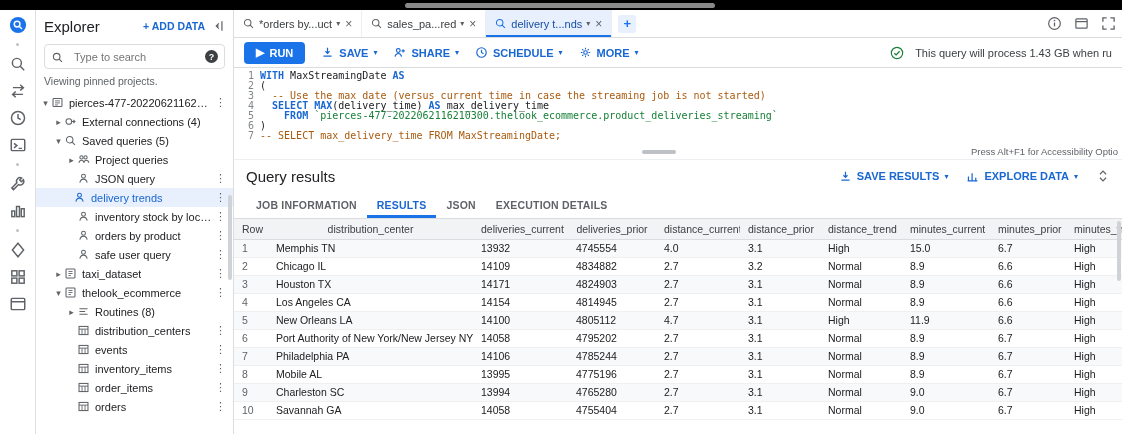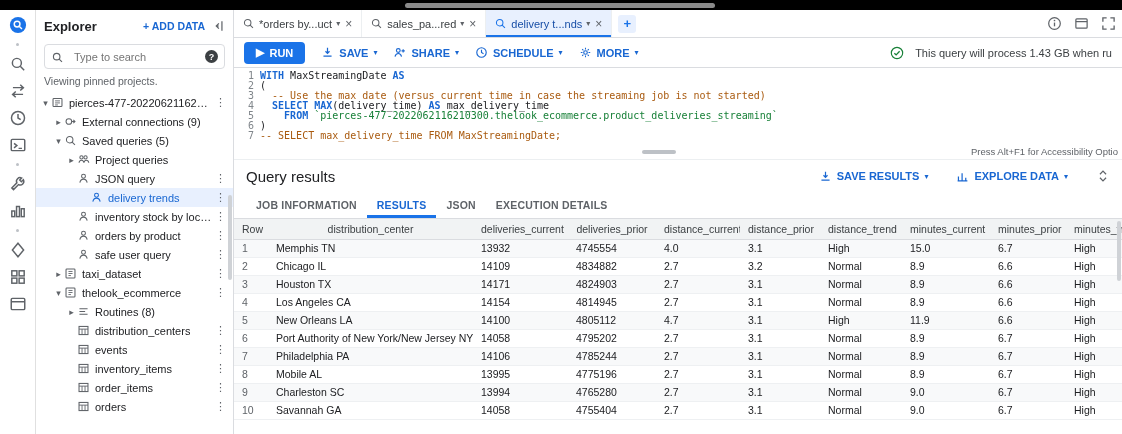--- a/index.html
+++ b/index.html
@@ -15,21 +15,21 @@
 
   
   .rail{width:36px;border-right:1px solid #e0e0e0;display:flex;flex-direction:column;align-items:center;padding-top:6px;gap:9px;background:#fff}
   .rail .ric{width:18px;height:18px;color:var(--muted);display:flex;align-items:center;justify-content:center}
   .rail .ric svg{width:100%;height:100%}
   .rail .dot{width:3px;height:3px;border-radius:50%;background:#bdc1c6}
 
   
   .explorer{width:198px;border-right:1px solid var(--border);display:flex;flex-direction:column;position:relative;background:#fff}
   .exp-head{display:flex;align-items:center;height:32px;padding:0 8px;gap:6px}
-  .exp-title{font-size:13px;font-weight:700}
+  .exp-title{font-size:15px;font-weight:400}
   .add-data{margin-left:auto;color:var(--kw);font-size:10.5px;font-weight:700;white-space:nowrap;cursor:pointer}
   .collapse{width:14px;height:14px;color:var(--muted)}
   .collapse svg{width:100%;height:100%}
   .search-box{margin:2px 8px 6px;display:flex;align-items:center;border:1px solid var(--border);border-radius:4px;height:25px;padding:0 6px;gap:5px}
   .search-box input{border:0;outline:0;flex:1;font-size:11px;color:var(--txt);min-width:0;font-family:inherit}
   .help-badge{width:13px;height:13px;border-radius:50%;background:#3c4043;color:#fff;font-size:9px;font-weight:700;display:flex;align-items:center;justify-content:center}
   .viewing{font-size:10.5px;color:var(--muted);padding:0 8px 6px}
   .tree{flex:1;overflow:hidden;font-size:11px}
   .tree-item{display:flex;align-items:center;height:19px;padding-right:4px;cursor:pointer;white-space:nowrap}
   .tree-item.sel{background:var(--sel-bg);color:var(--kw)}
@@ -75,21 +75,21 @@
   .cm{color:var(--cm)}
   .str{color:var(--str)}
 
   .status-row{height:16px;display:flex;align-items:center;position:relative;border-bottom:1px solid #eceff1}
   .hscroll{position:absolute;left:46%;top:6px;width:34px;height:4px;border-radius:2px;background:#bdc1c6}
   .a11y{margin-left:auto;font-size:9.5px;color:var(--muted);padding-right:4px;white-space:nowrap}
 
   .results{flex:1;display:flex;flex-direction:column;min-height:0}
   .res-head{display:flex;align-items:center;height:32px;padding:0 12px}
   .res-title{font-size:15px;color:#202124}
-  .res-actions{margin-left:auto;display:flex;align-items:center;gap:28px}
+  .res-actions{margin-left:auto;display:flex;align-items:center;gap:18px}
   .res-far{width:14px;height:14px;color:var(--muted)}
   .res-far svg{width:100%;height:100%}
   .res-tabs{display:flex;border-bottom:1px solid var(--border);padding:0 12px}
   .rtab{font-size:10.5px;font-weight:700;color:var(--muted);padding:7px 10px;cursor:pointer;letter-spacing:.2px}
   .rtab.active{color:var(--kw);box-shadow:inset 0 -3px 0 var(--accent)}
   .tbl-wrap{flex:1;overflow:hidden;position:relative}
   table{border-collapse:collapse;table-layout:fixed;width:100%;font-size:10.5px}
   thead th{background:#f1f3f4;color:#3c4043;font-weight:400;text-align:center;padding:3px 8px;height:20px;border-bottom:1px solid var(--border);white-space:nowrap;overflow:hidden}
   tbody td{padding:2px 8px;height:18px;border-bottom:1px solid #eef0f2;white-space:nowrap;overflow:hidden}
   tbody tr:nth-child(odd){background:#f8f9fa}
@@ -202,21 +202,21 @@
             </svg></span>
           <span class="tl">pierces-477-2022062116210300</span>
           <span class="kebab">⋮</span>
         </div>
         <div class="tree-item" style="padding-left: 17px;">
           <span class="tw">▸</span>
           <span class="ti"><svg viewBox="0 0 16 16">
               <circle cx="6" cy="8" r="3.5" fill="none" stroke="currentColor" stroke-width="1.3"></circle>
               <path d="M9.5 8h4M11.5 6l2 2-2 2" fill="none" stroke="currentColor" stroke-width="1.3"></path>
             </svg></span>
-          <span class="tl">External connections (9)</span>
+          <span class="tl">External connections (4)</span>
         </div>
         <div class="tree-item" style="padding-left: 17px;">
           <span class="tw">▾</span>
           <span class="ti"><svg viewBox="0 0 16 16">
               <circle cx="7" cy="7" r="4" fill="none" stroke="currentColor" stroke-width="1.3"></circle>
               <line x1="10" y1="10" x2="13.5" y2="13.5" stroke="currentColor" stroke-width="1.3"></line>
             </svg></span>
           <span class="tl">Saved queries (5)</span>
         </div>
         <div class="tree-item" style="padding-left: 30px;">
@@ -230,21 +230,21 @@
         </div>
         <div class="tree-item" style="padding-left: 30px;">
           <span class="tw"></span>
           <span class="ti"><svg viewBox="0 0 16 16">
               <circle cx="8" cy="5.2" r="2.4" fill="none" stroke="currentColor" stroke-width="1.3"></circle>
               <path d="M3.5 13c.6-2.8 2.3-4.2 4.5-4.2s3.9 1.4 4.5 4.2" fill="none" stroke="currentColor" stroke-width="1.3"></path>
             </svg></span>
           <span class="tl">JSON query</span>
           <span class="kebab">⋮</span>
         </div>
-        <div class="tree-item sel" style="padding-left: 43px;">
+        <div class="tree-item sel" style="padding-left: 26px;">
           <span class="tw"></span>
           <span class="ti"><svg viewBox="0 0 16 16">
               <circle cx="8" cy="5.2" r="2.4" fill="none" stroke="currentColor" stroke-width="1.3"></circle>
               <path d="M3.5 13c.6-2.8 2.3-4.2 4.5-4.2s3.9 1.4 4.5 4.2" fill="none" stroke="currentColor" stroke-width="1.3"></path>
             </svg></span>
           <span class="tl">delivery trends</span>
           <span class="kebab">⋮</span>
         </div>
         <div class="tree-item" style="padding-left: 30px;">
           <span class="tw"></span>

